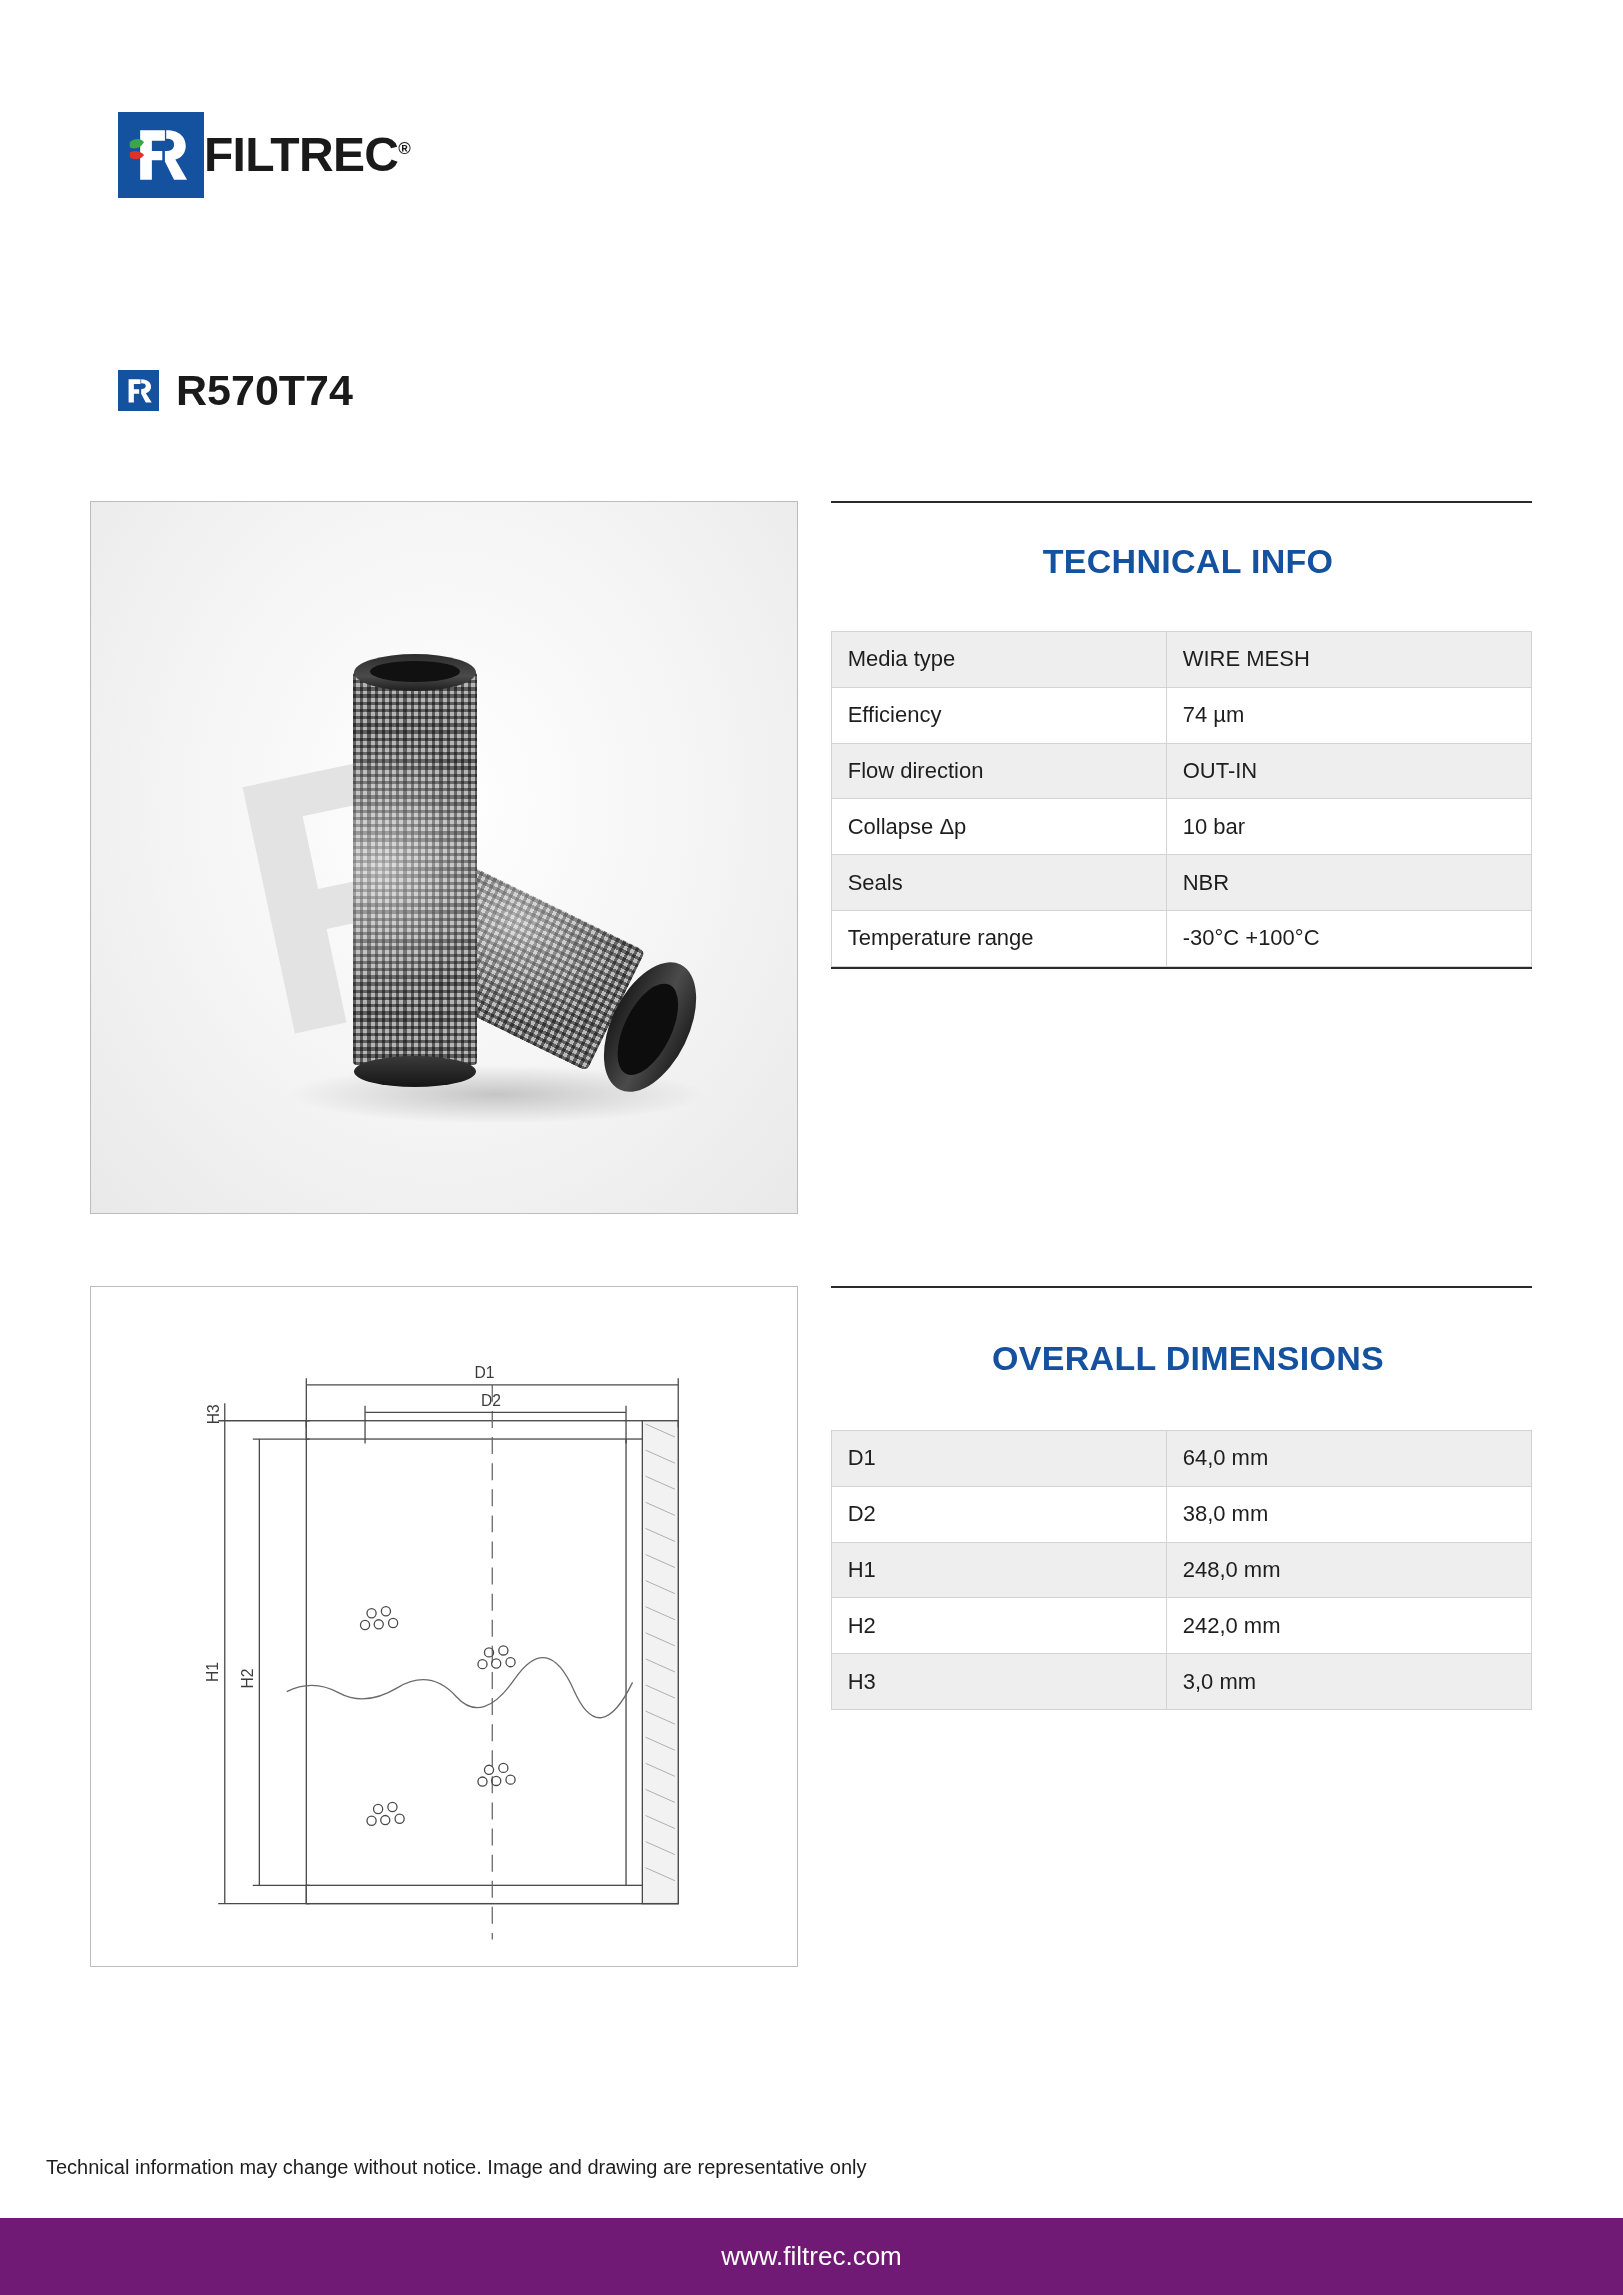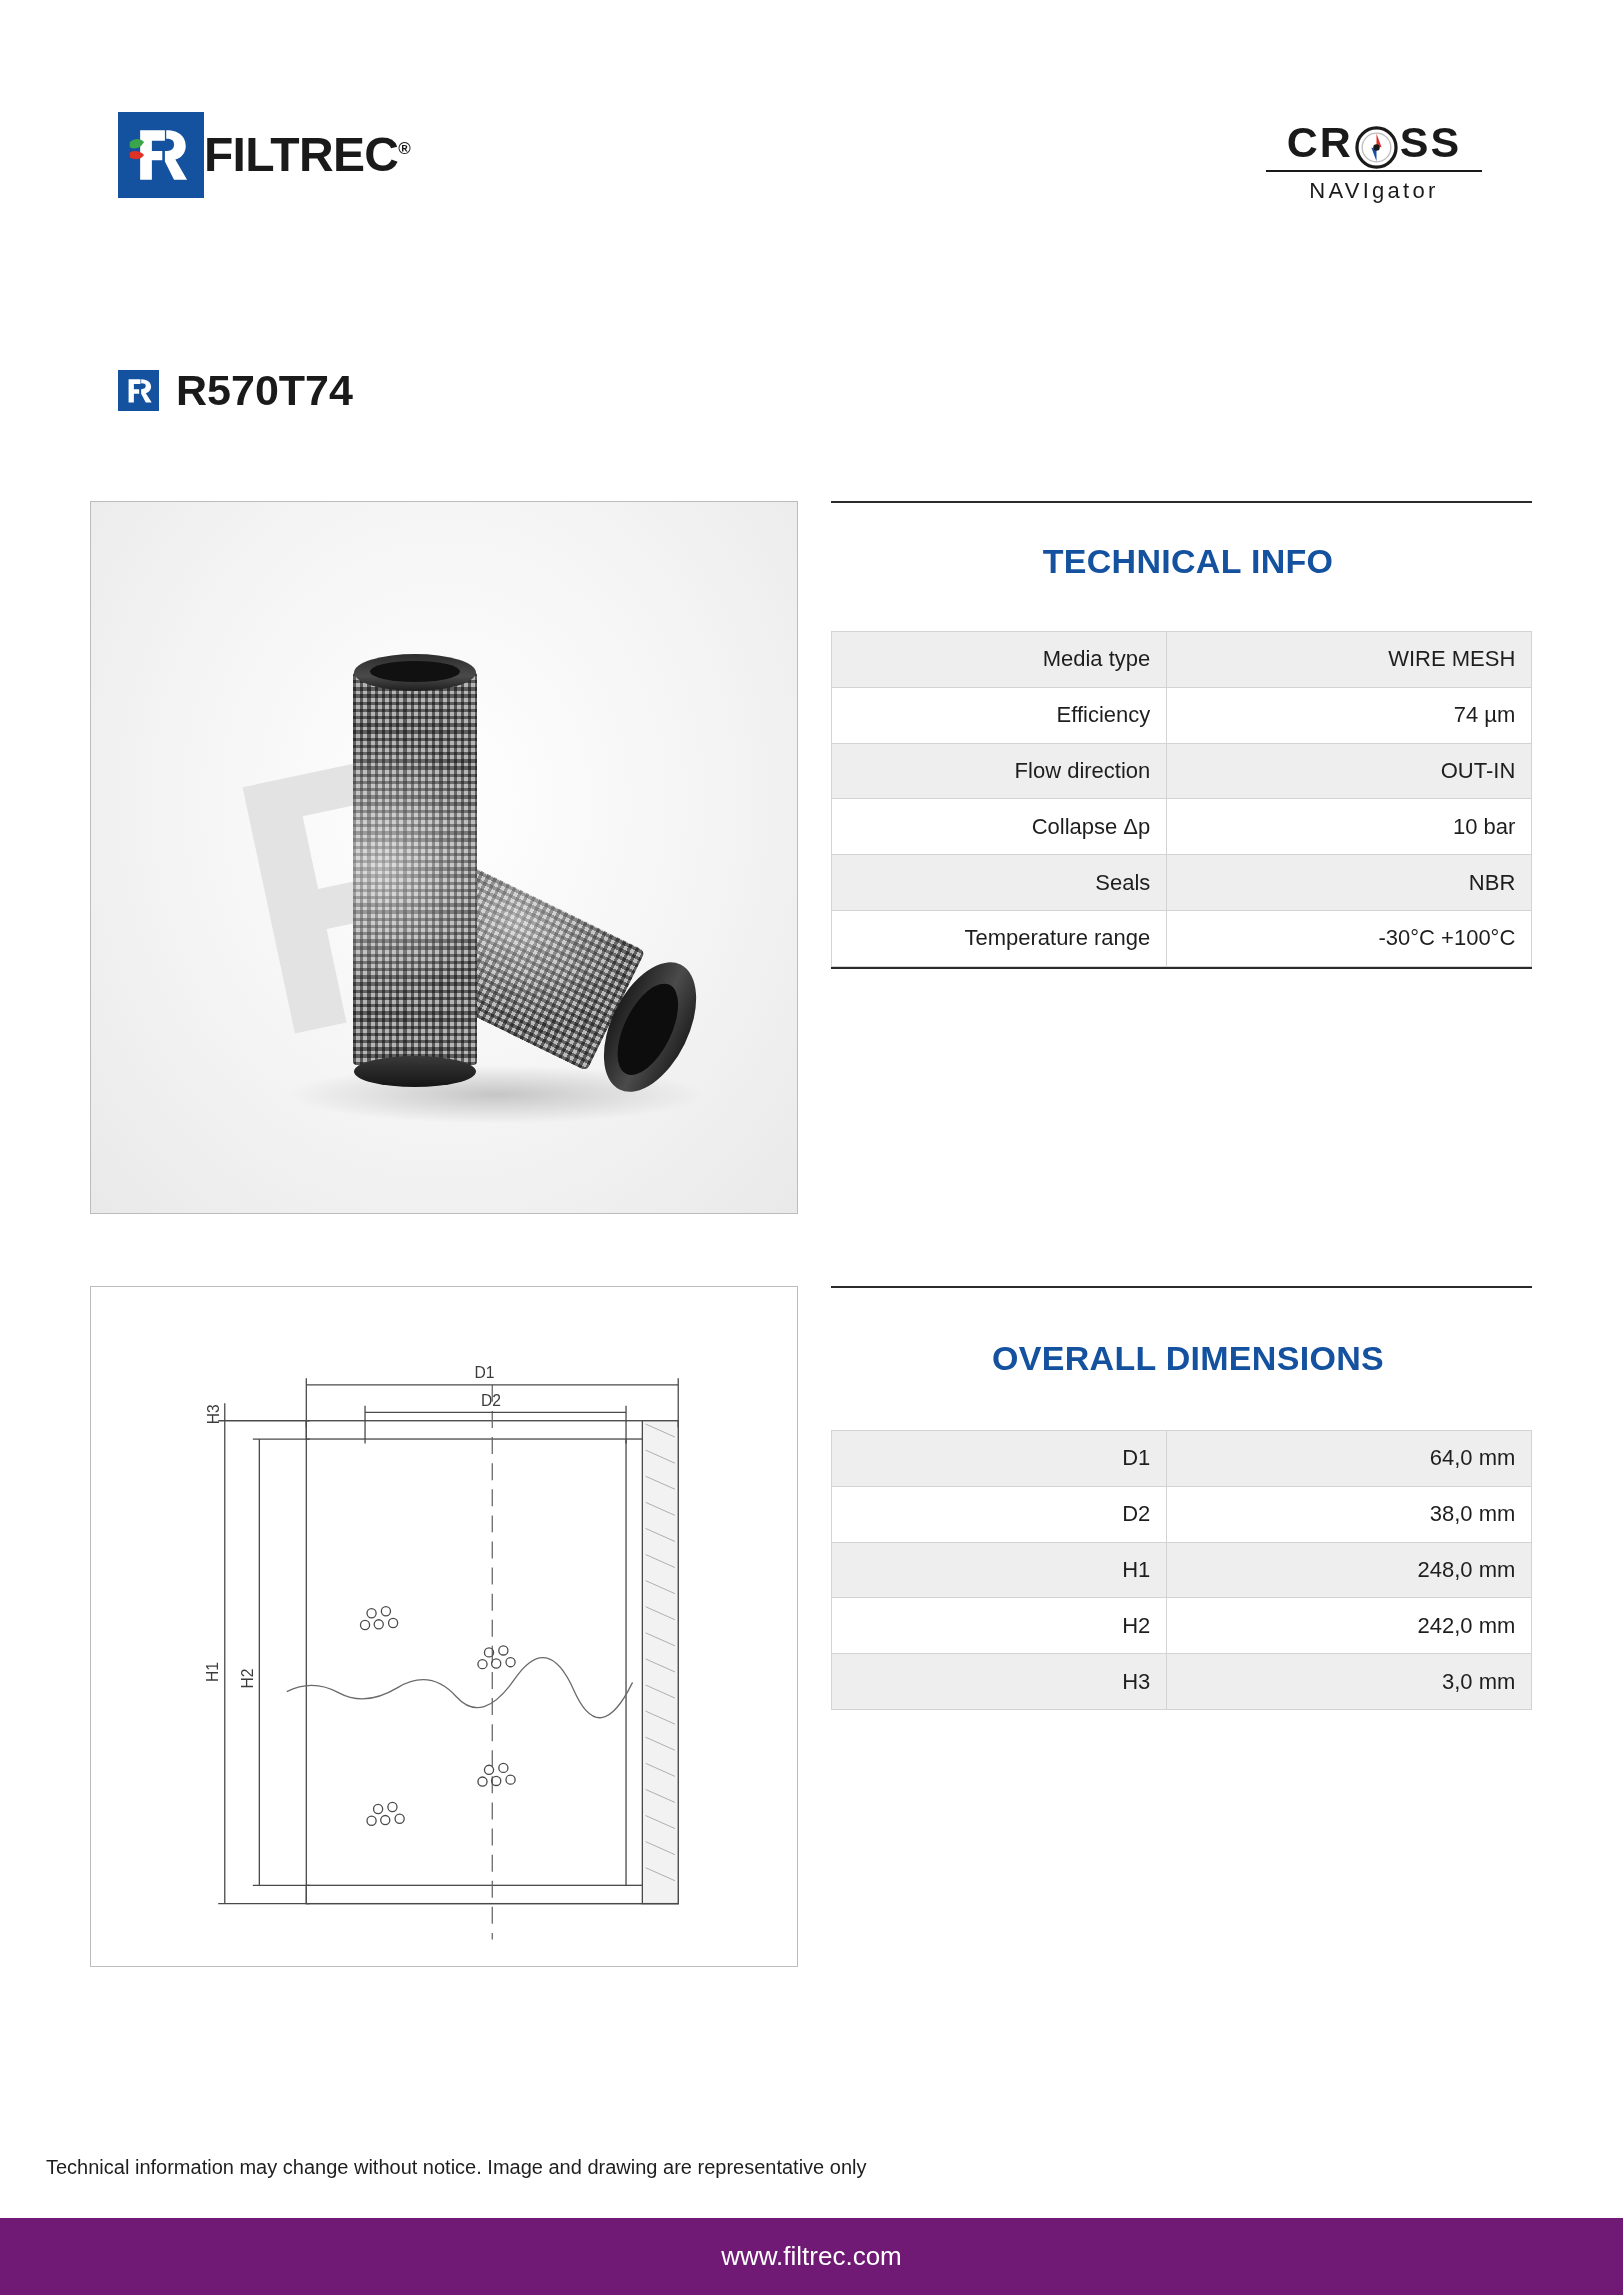--- a/index.html
+++ b/index.html
@@ -248,21 +248,20 @@
 
   table.spec {
     width: 701px;
     border-collapse: collapse;
     font-size: 22px;
     color: #1e1e1e;
   }
   table.spec td {
     padding: 14.4px 15.7px;
     border: 0.7px solid #d3d3d3;
-    text-align: right;
   }
   table.spec tr:nth-child(odd) td { background: #eeeeee; }
   table.spec tr:nth-child(even) td { background: #ffffff; }
   table.spec td.k { width: 335px; }
 
   
   .disclaimer {
     position: absolute;
     top: 2156px;
     left: 0;
@@ -302,37 +301,20 @@
           <rect x="0" y="0" width="132" height="132" fill="#14519f"></rect>
           <path d="M34 28 L72 28 L72 44 L52 44 L52 60 L68 60 L68 74 L52 74 L52 104 L34 104 Z" fill="#ffffff"></path>
           <path d="M74 28 C96 28 104 40 104 52 C104 62 98 70 88 73 L106 104 L86 104 L72 76 L72 60 C82 60 86 57 86 50 C86 43 82 41 74 41 Z" fill="#ffffff"></path>
           <path d="M18 46 C26 40 34 40 40 46 C34 56 26 58 18 54 Z" fill="#3aa54a"></path>
           <path d="M18 62 C26 58 34 60 40 66 C34 74 26 74 18 70 Z" fill="#e03127"></path>
         </svg>
       </span>
       <span class="logo-word"><span>FILTREC</span><span class="logo-reg">®</span></span>
     </div>
 
-    <div class="cross-nav">
-      <div class="cross-word">
-        <span>CR</span><span style="display:inline-block;position:relative;width:47px;height:43px;vertical-align:middle;">
-          <svg viewBox="0 0 72 66" style="position:absolute;left:0;top:1.3px;width:47px;height:43px;" xmlns="http://www.w3.org/2000/svg">
-            <circle cx="36" cy="33" r="30" fill="none" stroke="#1a1a1a" stroke-width="5"></circle>
-            <circle cx="36" cy="33" r="22" fill="none" stroke="#bcbcbc" stroke-width="2"></circle>
-            <path d="M36 12 L44 33 L36 30 Z" fill="#e03127"></path>
-            <path d="M36 54 L28 33 L36 36 Z" fill="#14519f"></path>
-            <circle cx="36" cy="33" r="5" fill="#1a1a1a"></circle>
-          </svg>
-        </span><span>SS</span>
-      </div>
-      <div class="cn-underline"></div>
-      <div class="nav-word">
-        <span>NAV</span><span style="display:inline-block;width:9.2px;">I</span><span>gator</span>
-      </div>
-    </div>
   </div>
 
   <div class="title-row">
     <span class="title-icon">
       <svg viewBox="0 0 62 62" style="width:41px;height:41px;" xmlns="http://www.w3.org/2000/svg">
         <rect x="0" y="0" width="62" height="62" fill="#14519f"></rect>
         <path d="M16 14 L34 14 L34 21 L24 21 L24 29 L32 29 L32 36 L24 36 L24 49 L16 49 Z" fill="#ffffff"></path>
         <path d="M35 14 C46 14 50 20 50 25 C50 30 47 34 42 35 L51 49 L42 49 L35 36 L35 29 C40 29 42 27 42 24 C42 21 40 20 35 20 Z" fill="#ffffff"></path>
       </svg>
     </span>

